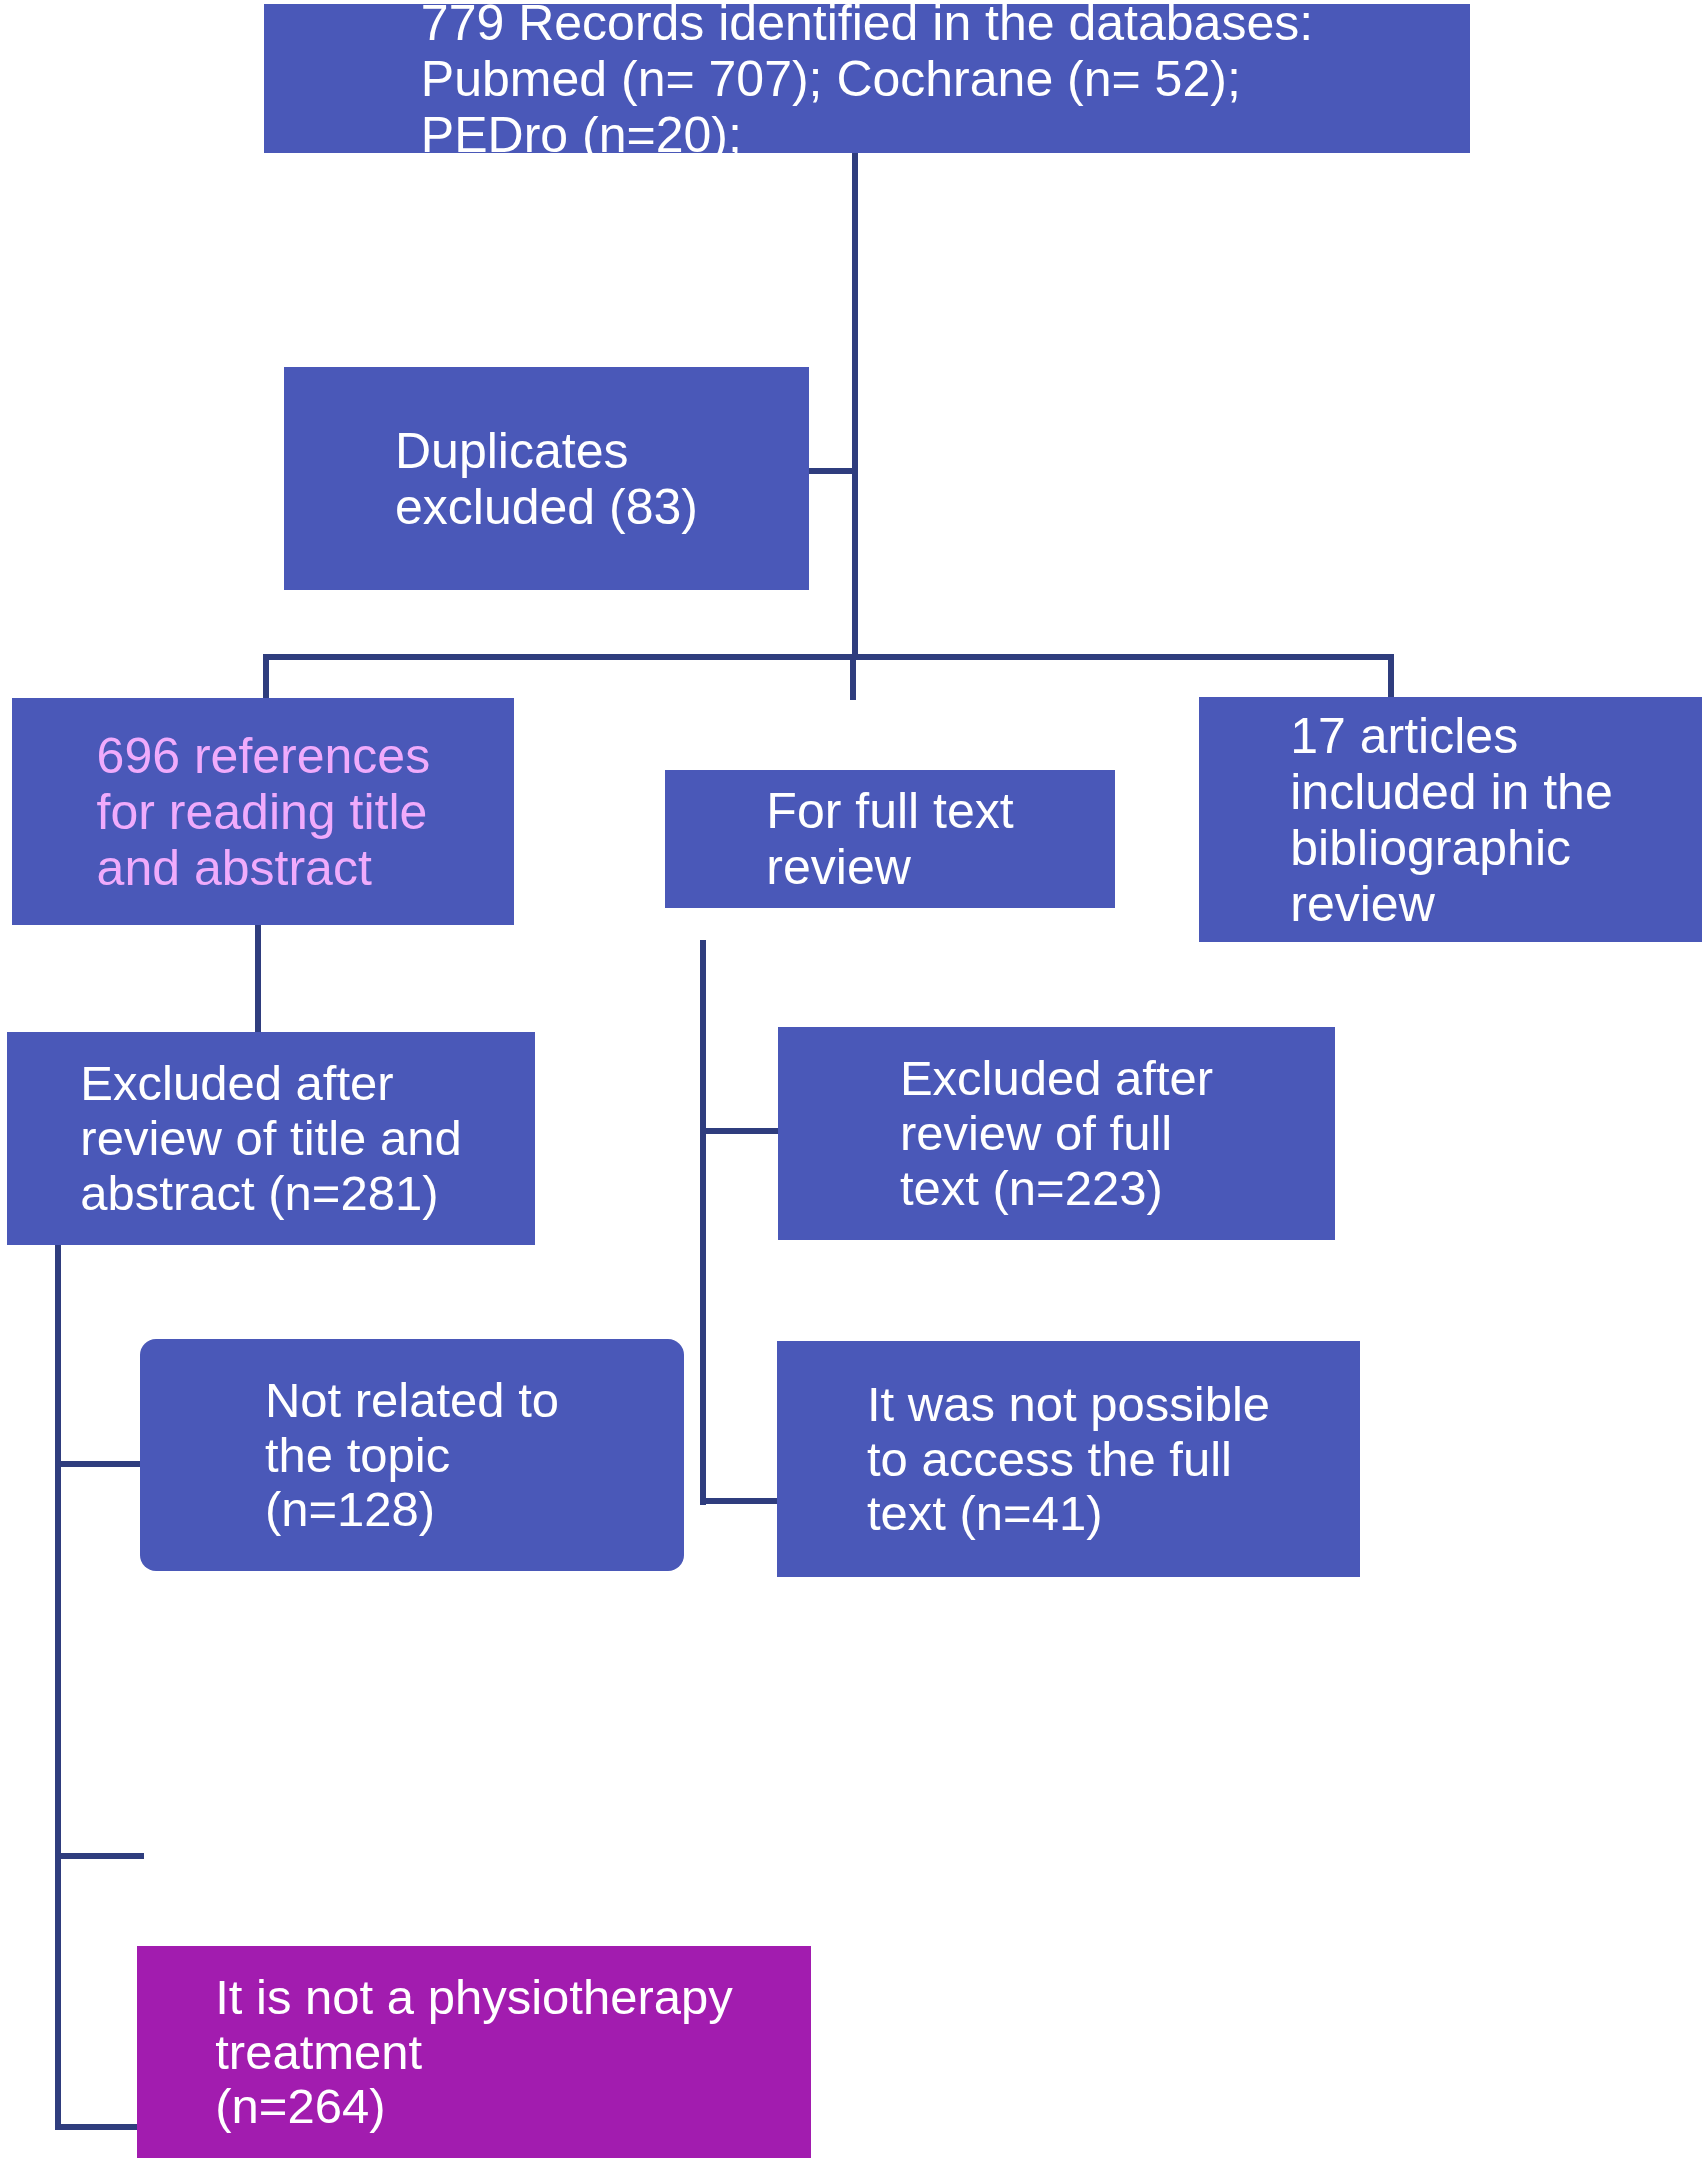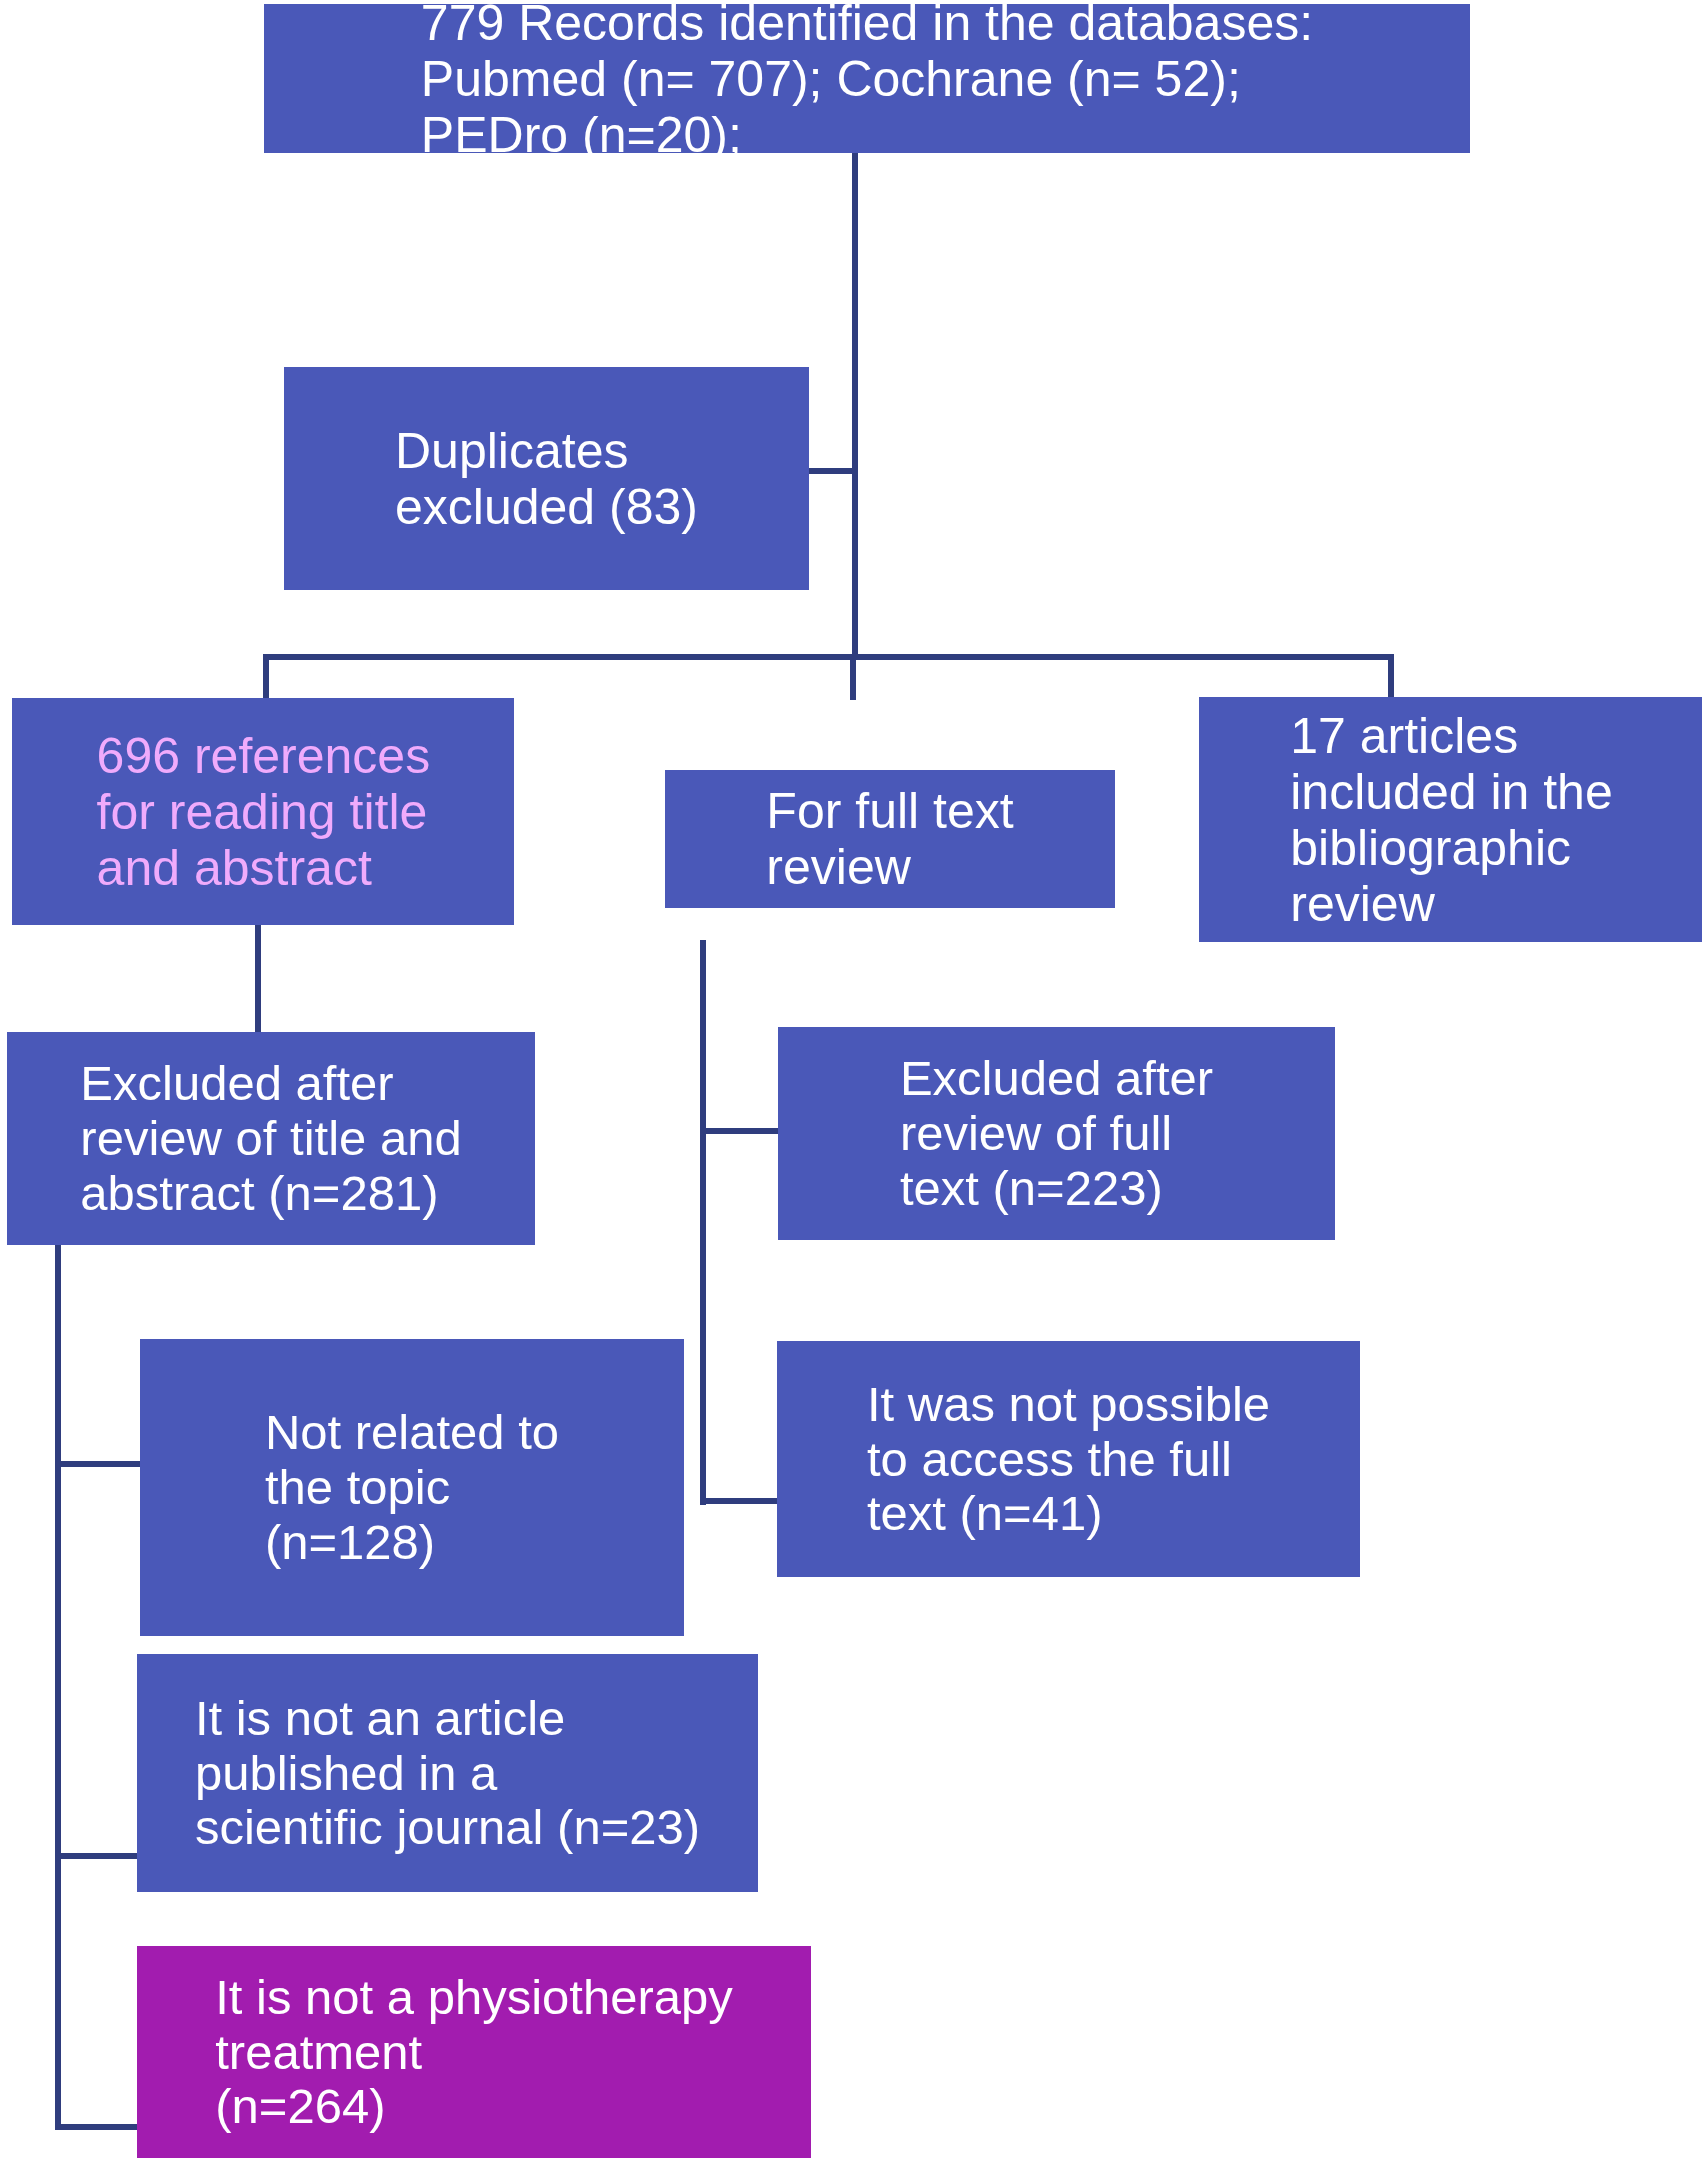--- a/index.html
+++ b/index.html
@@ -86,30 +86,27 @@
 review</div>
 
   <div class="node" style="left: 7px; top: 1032px; width: 528px; height: 213px; font-size: 49px; background: rgb(74, 88, 184); color: rgb(255, 255, 255);">Excluded after
 review of title and
 abstract (n=281)</div>
 
   <div class="node" style="left: 778px; top: 1027px; width: 557px; height: 213px; font-size: 49px; background: rgb(74, 88, 184); color: rgb(255, 255, 255);">Excluded after
 review of full
 text (n=223)</div>
 
-  <div class="node" style="left: 140px; top: 1339px; width: 544px; height: 297px; font-size: 49px; background: rgb(74, 88, 184); color: rgb(255, 255, 255);">Not related to
+  <div class="node" style="left: 140px; top: 1339px; width: 544px; height: 232px; font-size: 49px; background: rgb(74, 88, 184); color: rgb(255, 255, 255); border-radius: 16px;">Not related to
 the topic
 (n=128)</div>
 
   <div class="node" style="left: 777px; top: 1341px; width: 583px; height: 236px; font-size: 49px; background: rgb(74, 88, 184); color: rgb(255, 255, 255);">It was not possible
 to access the full
 text  (n=41)</div>
 
-  <div class="node" style="left: 137px; top: 1654px; width: 621px; height: 238px; font-size: 49px; background: rgb(74, 88, 184); color: rgb(255, 255, 255);">It is not an article
-published in a
-scientific journal (n=23)</div>
 
   <div class="node" style="left: 137px; top: 1946px; width: 674px; height: 212px; font-size: 49px; background: #a21caf; color: rgb(255, 255, 255);">It is not a physiotherapy
 treatment
 (n=264)</div>
 
 </div>
 
 
 </body></html>

